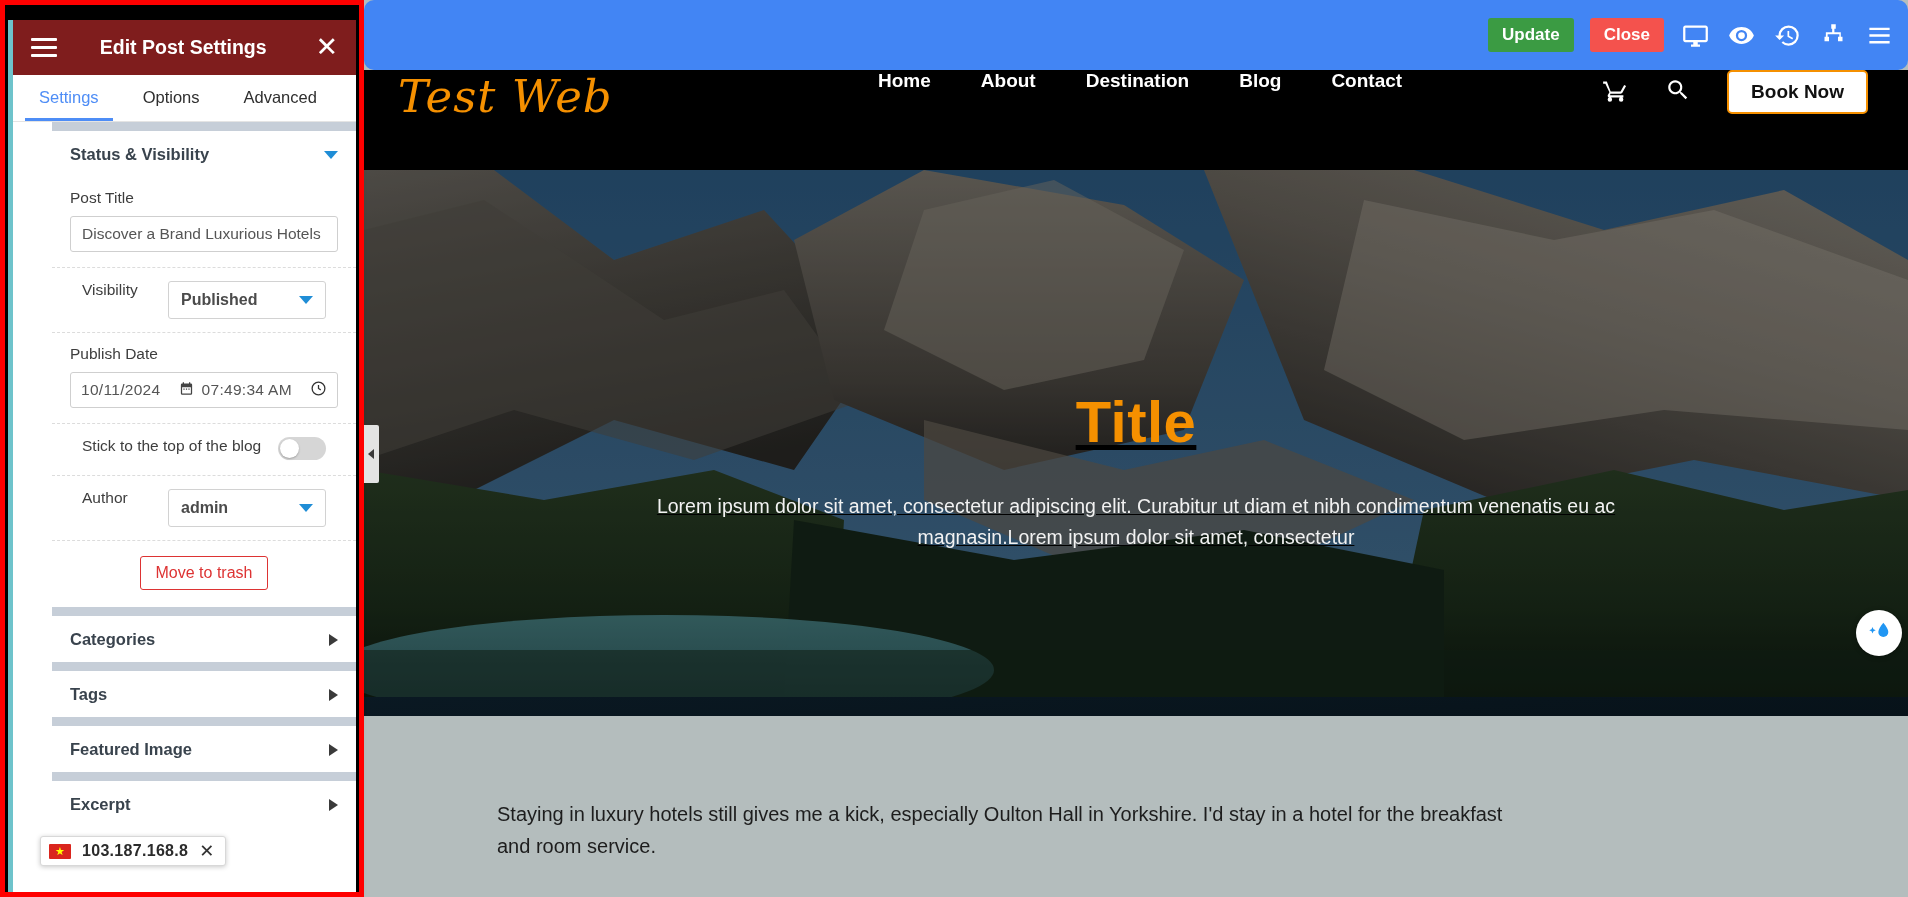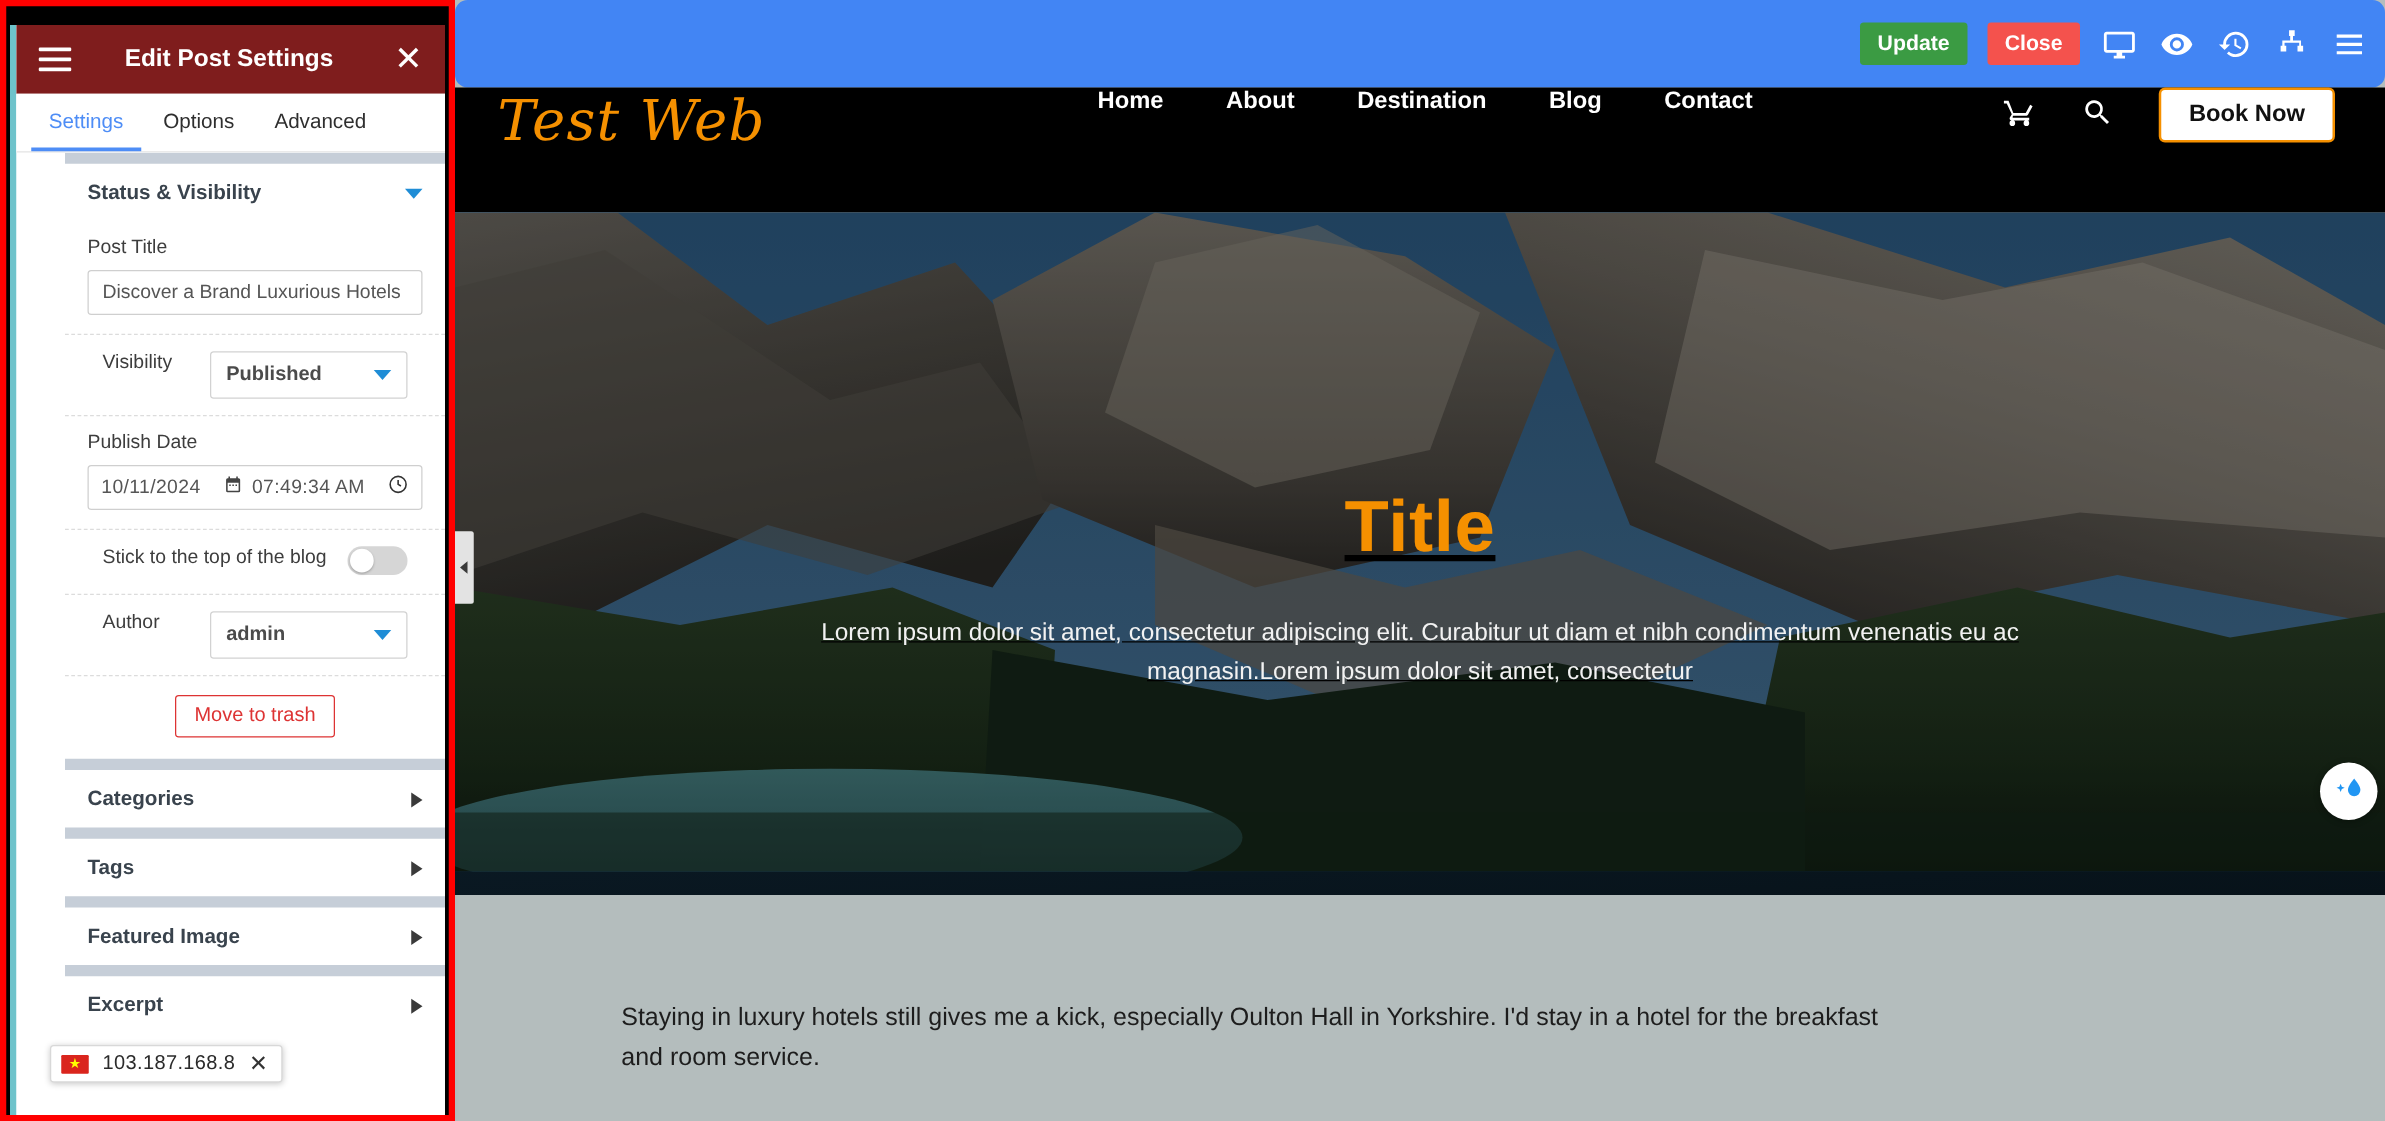--- a/index.html
+++ b/index.html
@@ -117,21 +117,21 @@
   }
   .ph-burger { width: 26px; cursor: pointer; }
   .ph-burger span { display: block; height: 3px; background: #fff; margin: 5px 0; border-radius: 1px; }
   .ph-title {
     flex: 1; text-align: center; color: #fff;
     font-size: 19.5px; font-weight: bold; margin-left: -6px;
   }
   .ph-close { color: #fff; font-size: 27px; line-height: 1; cursor: pointer; font-weight: 300; }
 
   .panel-tabs {
-    display: flex; gap: 4px; padding: 0 12px; flex-shrink: 0;
+    display: flex; gap: 16px; padding: 0 12px; flex-shrink: 0;
     border-bottom: 1px solid #e4e4e4; background: #fff;
   }
   .tab {
     padding: 13px 14px 11px; font-size: 16.5px; color: #2f2f2f;
     cursor: pointer; border-bottom: 3px solid transparent;
   }
   .tab.active { color: #4e8df6; border-bottom-color: #4e8df6; }
 
   .panel-scroll { flex: 1; overflow: hidden; background: #fff; margin-left: 39px; }
 
@@ -200,21 +200,21 @@
     position: absolute; left: 40px; top: 836px; z-index: 45;
     background: #fff; border: 1px solid #d8d8d8; border-radius: 3px;
     box-shadow: 0 1px 5px rgba(0,0,0,.22);
     display: flex; align-items: center; gap: 11px; padding: 5px 11px 5px 8px;
   }
   .flag-vn {
     width: 22px; height: 15px; background: #da251d; border-radius: 1px;
     display: flex; align-items: center; justify-content: center;
     color: #ff0; font-size: 11px; line-height: 1;
   }
-  .ip-text { font-size: 16px; color: #2b2b2b; letter-spacing: .3px; }
+  .ip-text { font-size: 16px; color: #2b2b2b; letter-spacing: .3px; font-weight: bold; }
   .ip-x { font-size: 18px; color: #333; cursor: pointer; line-height: 1; }
 
   
   .collapse-handle {
     position: absolute; left: 362px; top: 425px; z-index: 35;
     width: 17px; height: 58px; background: #e3e3e3;
     display: flex; align-items: center; justify-content: center; cursor: pointer;
     border-radius: 0 2px 2px 0;
   }
   .chev-left {

